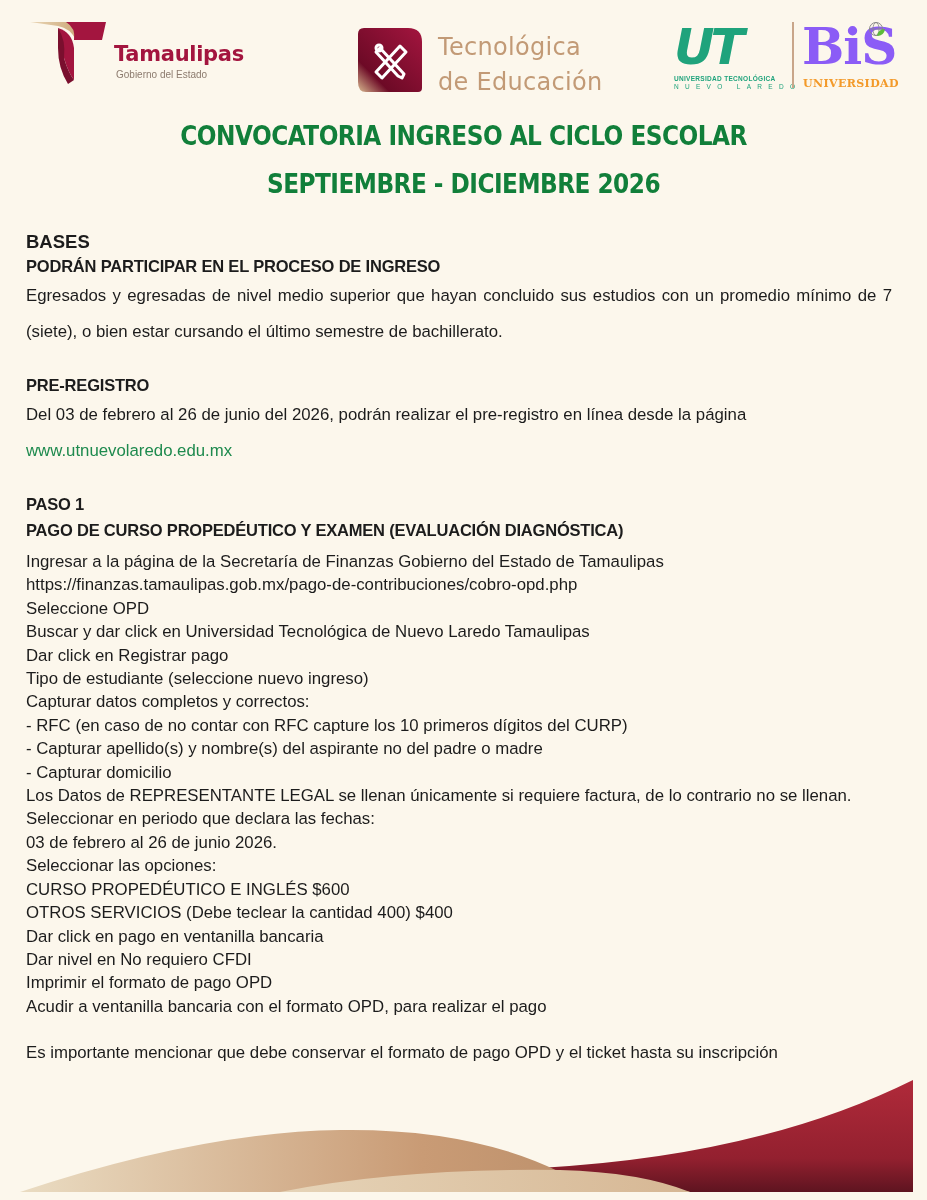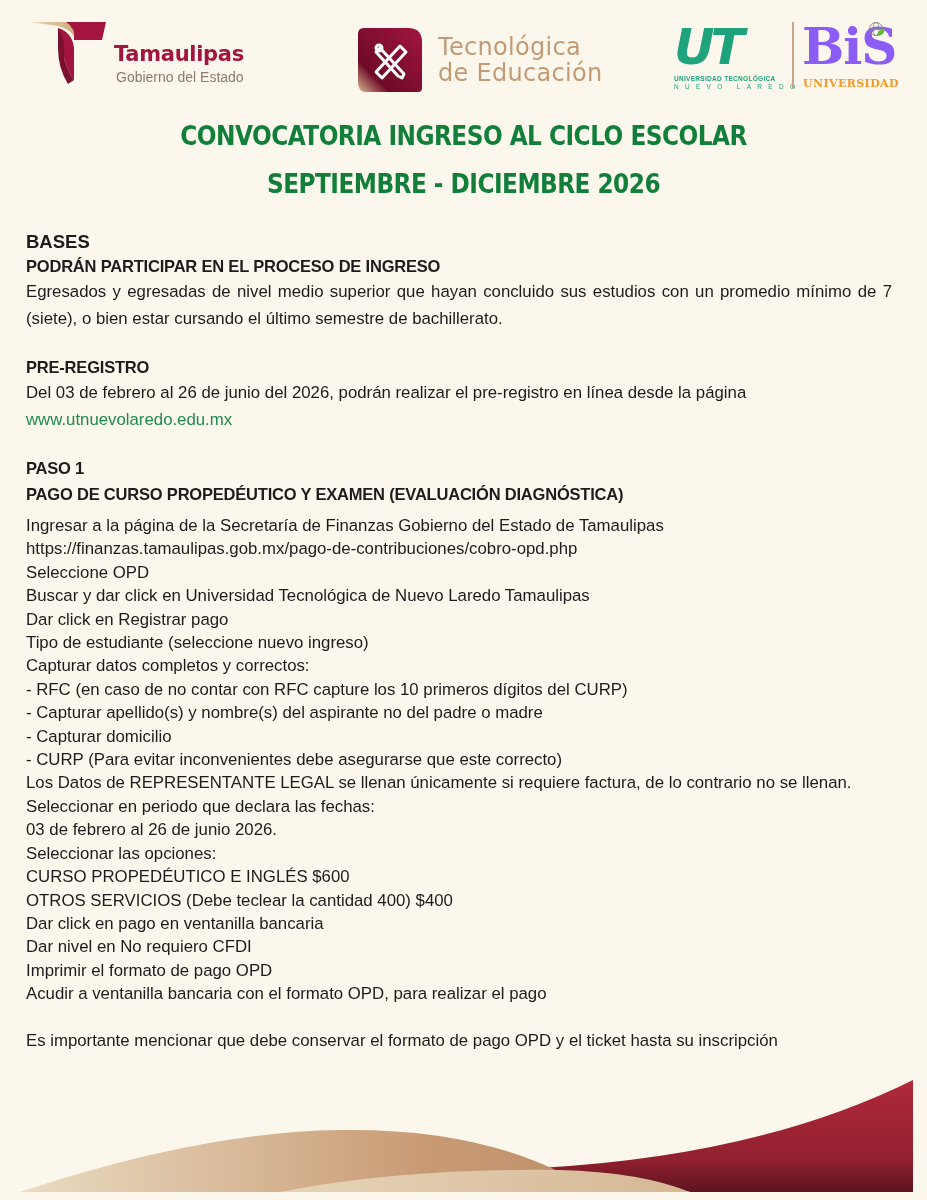--- a/index.html
+++ b/index.html
@@ -16,32 +16,32 @@
   
   .logo-tam { position: absolute; left: 28px; top: 18px; width: 240px; height: 72px; }
   .logo-tam svg { position: absolute; left: 0; top: 0; }
   .tam-name {
     position: absolute; left: 86px; top: 24px;
     font-family: "DejaVu Sans", sans-serif; font-weight: bold;
     font-size: 21px; color: #a3153f; letter-spacing: -0.3px;
   }
   .tam-sub {
     position: absolute; left: 88px; top: 51px;
-    font-size: 14px; color: #8c7b6e;
+    font-size: 10px; color: #8c7b6e;
   }
   
   .logo-sep { position: absolute; left: 358px; top: 28px; width: 250px; height: 66px; }
   .logo-sep svg { position: absolute; left: 0; top: 0; }
   .sep-l1, .sep-l2 {
     position: absolute; left: 80px;
     font-family: "DejaVu Sans", sans-serif; font-size: 24px; color: #c29a76;
     line-height: 26px; letter-spacing: 0.3px;
   }
   .sep-l1 { top: 6px; }
-  .sep-l2 { top: 32px; }
+  .sep-l2 { top: 41px; }
   
   .logo-ut { position: absolute; left: 672px; top: 20px; width: 240px; height: 72px; }
   .ut-mark {
     position: absolute; left: 2px; top: 0px;
     font-family: "DejaVu Sans", sans-serif; font-weight: bold; font-style: italic;
     font-size: 50px; color: #1fa37c; line-height: 54px; letter-spacing: -4px;
   }
   .ut-l1 {
     position: absolute; left: 2px; top: 55px;
     font-size: 6.5px; font-weight: bold; color: #1fa37c; letter-spacing: 0.3px;
@@ -71,21 +71,21 @@
   }
   .title.l1 { top: 120px; }
   .title.l2 { top: 168px; }
 
   .content {
     position: absolute; left: 26px; top: 230px; width: 866px;
     font-size: 16.8px; line-height: 23.4px;
   }
   .h-bases { font-weight: bold; font-size: 18.5px; line-height: 24px; }
   .h { font-weight: bold; font-size: 16.5px; line-height: 24px; letter-spacing: -0.2px; }
-  .p { text-align: justify; line-height: 27px; }
+  .p { text-align: justify; line-height: 36px; }
   .gap { height: 23px; }
   .link { color: #1e8a4e; }
   .step1 .line { white-space: nowrap; }
   .step1 .wrap { white-space: normal; text-align: justify; }
 
   .footer-wave { position: absolute; left: 0; bottom: 0; width: 927px; height: 140px; }
 </style>
 </head>
 <body>
 
@@ -166,21 +166,20 @@
       <div class="line">Ingresar a la página de la Secretaría de Finanzas Gobierno del Estado de Tamaulipas</div>
       <div class="line">https://finanzas.tamaulipas.gob.mx/pago-de-contribuciones/cobro-opd.php</div>
       <div class="line">Seleccione OPD</div>
       <div class="line">Buscar y dar click en Universidad Tecnológica de Nuevo Laredo Tamaulipas</div>
       <div class="line">Dar click en Registrar pago</div>
       <div class="line">Tipo de estudiante (seleccione nuevo ingreso)</div>
       <div class="line">Capturar datos completos y correctos:</div>
       <div class="line">- RFC (en caso de no contar con RFC capture los 10 primeros dígitos del CURP)</div>
       <div class="line">- Capturar apellido(s) y nombre(s) del aspirante no del padre o madre</div>
       <div class="line">- Capturar domicilio</div>
-      <div class="line">- CURP (Para evitar inconvenientes debe asegurarse que este correcto)</div>
       <div class="wrap">Los Datos de REPRESENTANTE LEGAL se llenan únicamente si requiere factura, de lo contrario no se llenan.</div>
       <div class="line">Seleccionar en periodo que declara las fechas:</div>
       <div class="line">03 de febrero al 26 de junio 2026.</div>
       <div class="line">Seleccionar las opciones:</div>
       <div class="line">CURSO PROPEDÉUTICO E INGLÉS $600</div>
       <div class="line">OTROS SERVICIOS (Debe teclear la cantidad 400) $400</div>
       <div class="line">Dar click en pago en ventanilla bancaria</div>
       <div class="line">Dar nivel en No requiero CFDI</div>
       <div class="line">Imprimir el formato de pago OPD</div>
       <div class="line">Acudir a ventanilla bancaria con el formato OPD, para realizar el pago</div>

